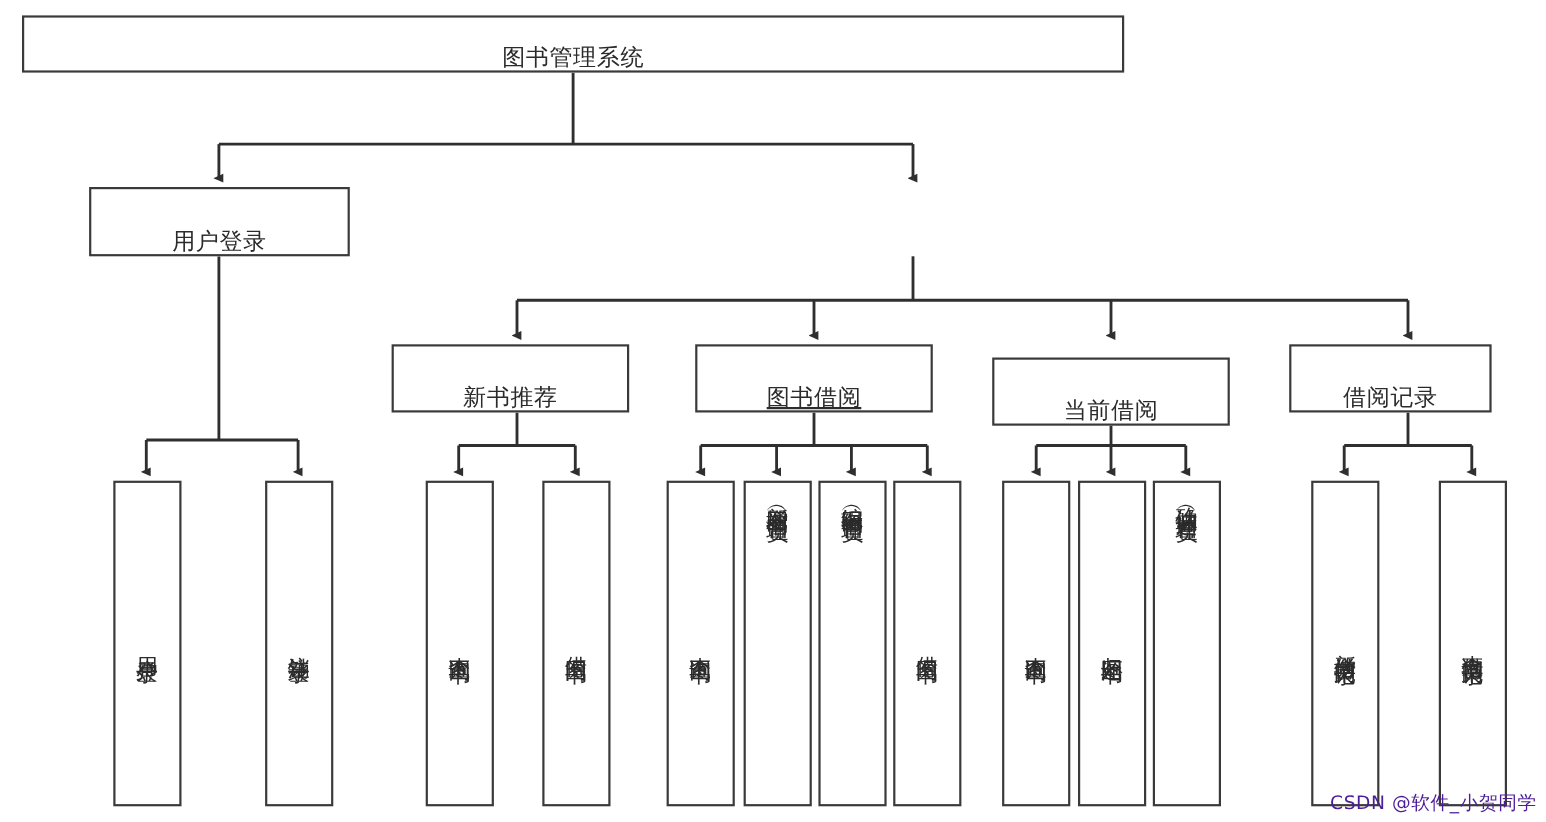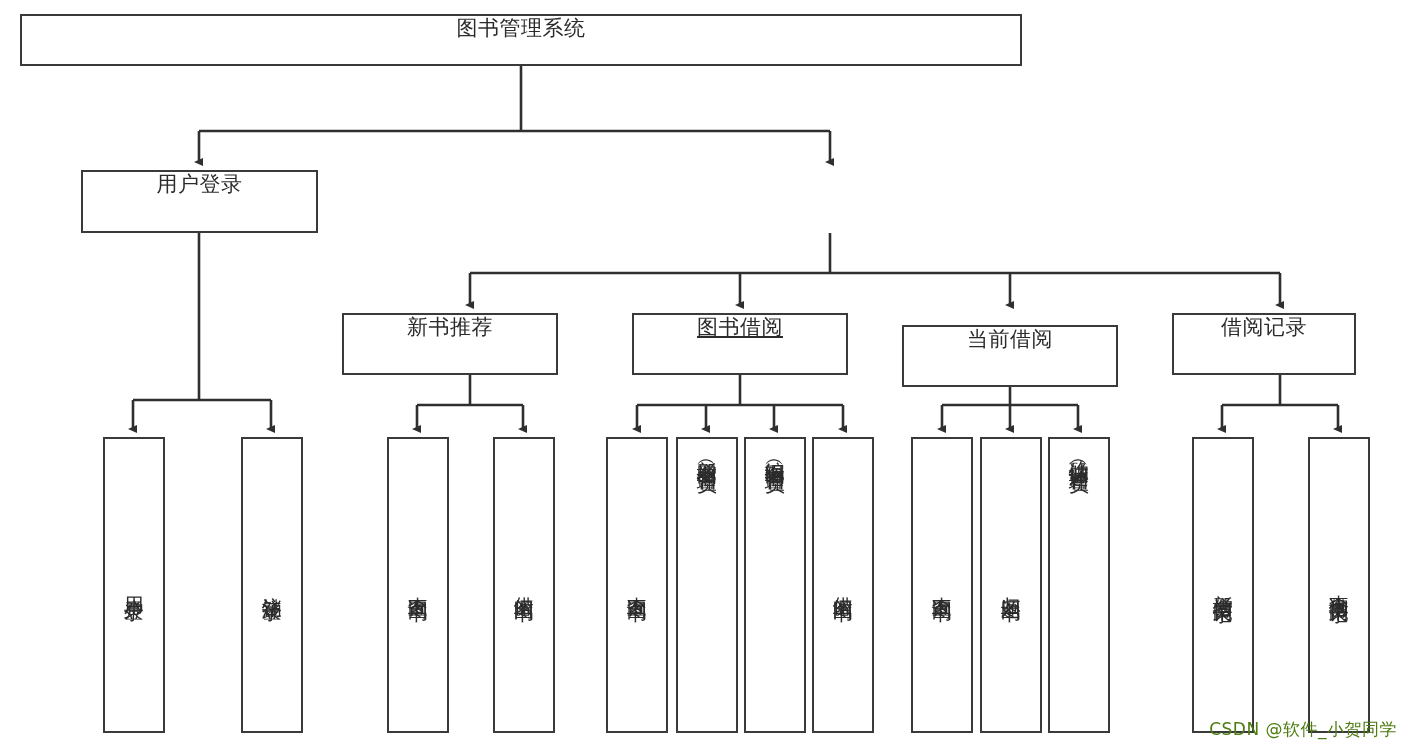--- a/index.html
+++ b/index.html
@@ -21,21 +21,21 @@
     top: 0;
     width: 1405px;
     height: 747px;
   }
   .node {
     position: absolute;
     box-sizing: border-box;
     border: 2.5px solid #3a3a3a;
     background: #ffffff;
     display: flex;
-    align-items: flex-start;
+    align-items: flex-end;
     justify-content: center;
     color: #2b2b2b;
   }
   .node-label {
     font-size: 21px;
     line-height: 1.15;
     letter-spacing: 0.5px;
     white-space: nowrap;
   }
   
@@ -54,21 +54,21 @@
     max-height: 100%;
   }
   .node.vertical.top-aligned {
     align-items: flex-start;
   }
   .watermark {
     position: absolute;
     right: 8px;
     bottom: 6px;
     font-size: 17px;
-    color: #4d7c0f;
+    color: #4c1d95;
     letter-spacing: 0.5px;
     white-space: nowrap;
     pointer-events: none;
   }
 </style>
 </head>
 <body>
 
 <div id="canvas">
 
@@ -123,21 +123,21 @@
   </svg>
 
   <div class="node" style="left:20px; top:14px; width:1002px; height:52px;">
     <span class="node-label">图书管理系统</span>
   </div>
 
   <div class="node" style="left:81px; top:170px; width:237px; height:63px;">
     <span class="node-label">用户登录</span>
   </div>
 
-  <div class="node" style="left:342px; top:313px; width:216px; height:62px;">
+  <div class="node" style="left:356px; top:313px; width:216px; height:62px;">
     <span class="node-label">新书推荐</span>
   </div>
   <div class="node" style="left:632px; top:313px; width:216px; height:62px;text-decoration:underline;">
     <span class="node-label">图书借阅</span>
   </div>
   <div class="node" style="left:902px; top:313px; width:216px; height:62px;margin-top:12px;">
     <span class="node-label">当前借阅</span>
   </div>
   <div class="node" style="left:1172px; top:313px; width:184px; height:62px;">
     <span class="node-label">借阅记录</span>

